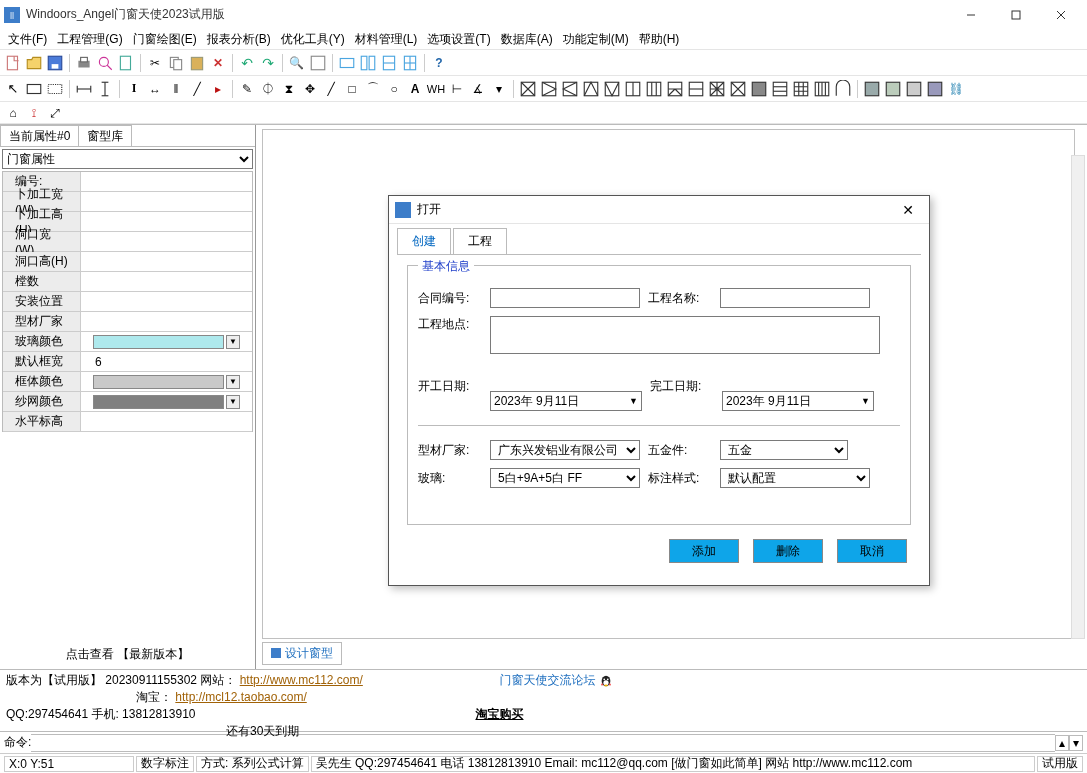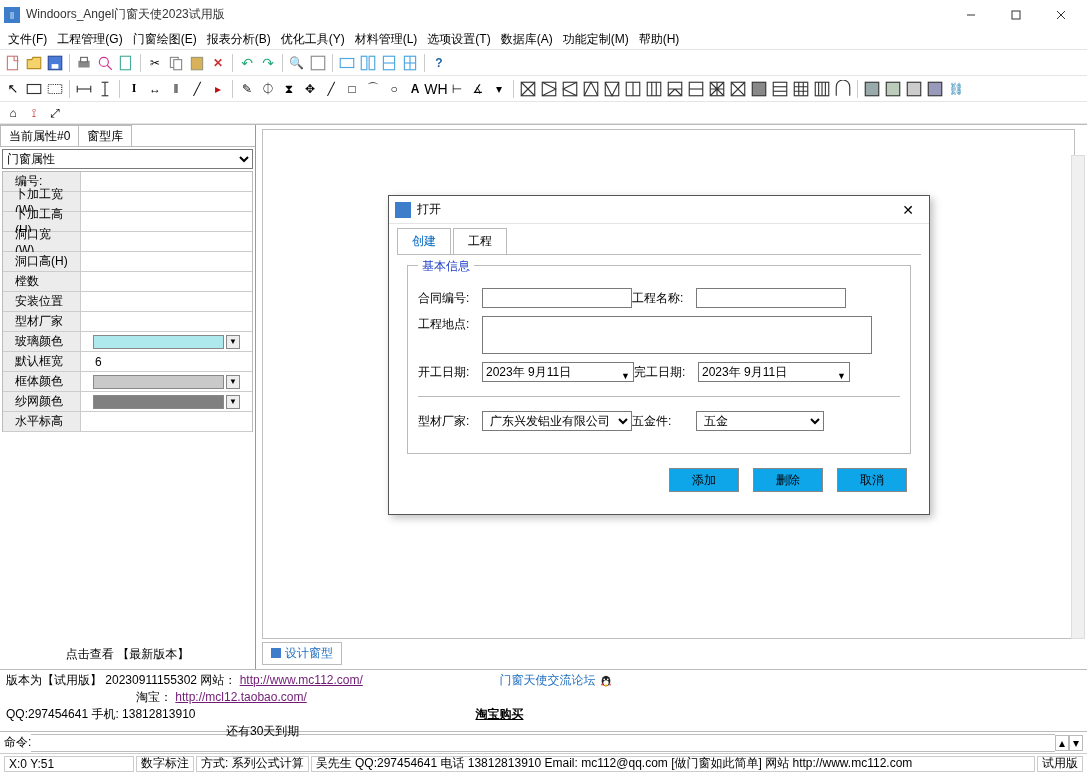--- a/index.html
+++ b/index.html
@@ -47,33 +47,33 @@
 
 .dialog { position: absolute; top: 195px; left: 388px; width: 542px; background: #fff; border: 1px solid #555; box-shadow: 3px 3px 8px rgba(0,0,0,0.25); }
 .dialog .dlg-title { height: 28px; display: flex; align-items: center; padding: 0 6px; border-bottom: 1px solid #e5e5e5; justify-content: space-between; }
 .dialog .dlg-title .dico { width: 16px; height: 16px; background: #3d7dc9; margin-right: 6px; }
 .dialog .dlg-title .dtxt { flex: 1; }
 .dialog .dlg-title .dclose { width: 30px; text-align: center; cursor: pointer; font-size: 14px; }
 .dialog .dlg-tabs { display: flex; padding: 4px 8px 0; }
 .dialog .dlg-tab { padding: 4px 14px; border: 1px solid #bbb; border-bottom: none; background: #fff; cursor: pointer; margin-right: 2px; }
 .dialog .dlg-tab.active { color: #0066c0; }
 .dialog .dlg-body { border-top: 1px solid #bbb; margin: 0 8px 8px; padding: 10px; }
-.fieldset { border: 1px solid #bbb; padding: 14px 10px 14px; position: relative; }
+.fieldset { border: 1px solid #bbb; padding: 14px 10px 28px; position: relative; }
 .fieldset .legend { position: absolute; top: -8px; left: 10px; background: #fff; padding: 0 4px; color: #1f3ec9; }
-.form-row { display: flex; align-items: center; margin: 8px 0; }
+.form-row { display: flex; align-items: center; margin: 8px 0; gap: 8px; }
 .form-row label { width: 64px; text-align: left; }
 .form-row input[type=text], .form-row select, .form-row .datebox { border: 1px solid #7a7a7a; height: 20px; padding: 0 3px; background: #fff; }
-.datebox { display: flex; align-items: flex-end; justify-content: space-between; width: 152px; }
+.datebox { display: flex; align-items: center; justify-content: space-between; width: 152px; margin-top: 29px; }
 .datebox .dd-arrow { font-size: 9px; }
 .dlg-buttons { display: flex; justify-content: flex-end; gap: 14px; padding: 14px 4px 4px; }
 .dlg-buttons button { width: 70px; height: 24px; border: 1px solid #888; background: #0ea5e9; cursor: pointer; }
 
 
 .info-strip { border-top: 1px solid #bbb; padding: 2px 6px 0; font-size: 12px; position: relative; height: 62px; }
-.info-strip a { color: #701a75; text-decoration: underline; }
+.info-strip a { color: #a16207; text-decoration: underline; }
 .cmd-row { display: flex; align-items: center; border-top: 1px solid #bbb; height: 22px; padding: 0 4px; }
 .cmd-row input { flex: 1; border: 1px solid #bbb; border-left: none; border-right:none; height: 18px; }
 .status-row { display: flex; align-items: center; height: 20px; background: #fff; padding: 0 4px; border-top: 1px solid #ccc; gap: 2px; }
 .status-row .cell { border: 1px solid #ccc; padding: 0 4px; height: 16px; display: flex; align-items: center; white-space: nowrap;}
 .penguin { width: 14px; height: 14px; display: inline-block; vertical-align: middle; }
 .forum-link { color: #1f6fbf; }
 hr { border: none; border-top: 1px solid #bbb; margin: 14px 0; }
 .scrollbar-v { position: absolute; top: 30px; right: 2px; bottom: 30px; width: 14px; background: #f0f0f0; border: 1px solid #ddd;}
 </style>
 </head>
@@ -240,21 +240,21 @@
   <span class="sep"></span>
   <span class="tbtn">✎</span>
   <span class="tbtn">⏀</span>
   <span class="tbtn">⧗</span>
   <span class="tbtn">✥</span>
   <span class="tbtn">╱</span>
   <span class="tbtn">□</span>
   <span class="tbtn">⌒</span>
   <span class="tbtn">○</span>
   <span class="tbtn" style="font-weight:bold">A</span>
-  <span class="tbtn" style="font-size:14px">WH</span>
+  <span class="tbtn" style="font-size:11px">WH</span>
   <span class="tbtn">⊢</span>
   <span class="tbtn">∡</span>
   <span class="tbtn">▾</span>
   <span class="sep"></span>
   <span class="tbtn">
       <svg viewBox="0 0 16 16">
         <rect x="2" y="2" width="12" height="12" fill="none" stroke="#333"></rect>
         <line x1="2" y1="2" x2="14" y2="14" stroke="#333"></line>
         <line x1="14" y1="2" x2="2" y2="14" stroke="#333"></line>
       </svg>
@@ -540,20 +540,26 @@
             <span class="dd-arrow">▼</span>
           </div>
       </div>
       <hr>
       <div class="form-row">
         <label>型材厂家:</label>
         <select style="width:150px"><option>广东兴发铝业有限公司</option></select>
         <label>五金件:</label>
         <select style="width:128px"><option>五金</option></select>
       </div>
+      <div class="form-row">
+        <label>玻璃:</label>
+        <select style="width:150px"><option>5白+9A+5白 FF</option></select>
+        <label>标注样式:</label>
+        <select style="width:150px"><option>默认配置</option></select>
+      </div>
     </div>
     <div class="dlg-buttons">
       <button>添加</button>
       <button>删除</button>
       <button>取消</button>
     </div>
   </div>
 </div>
 
 </body></html>

